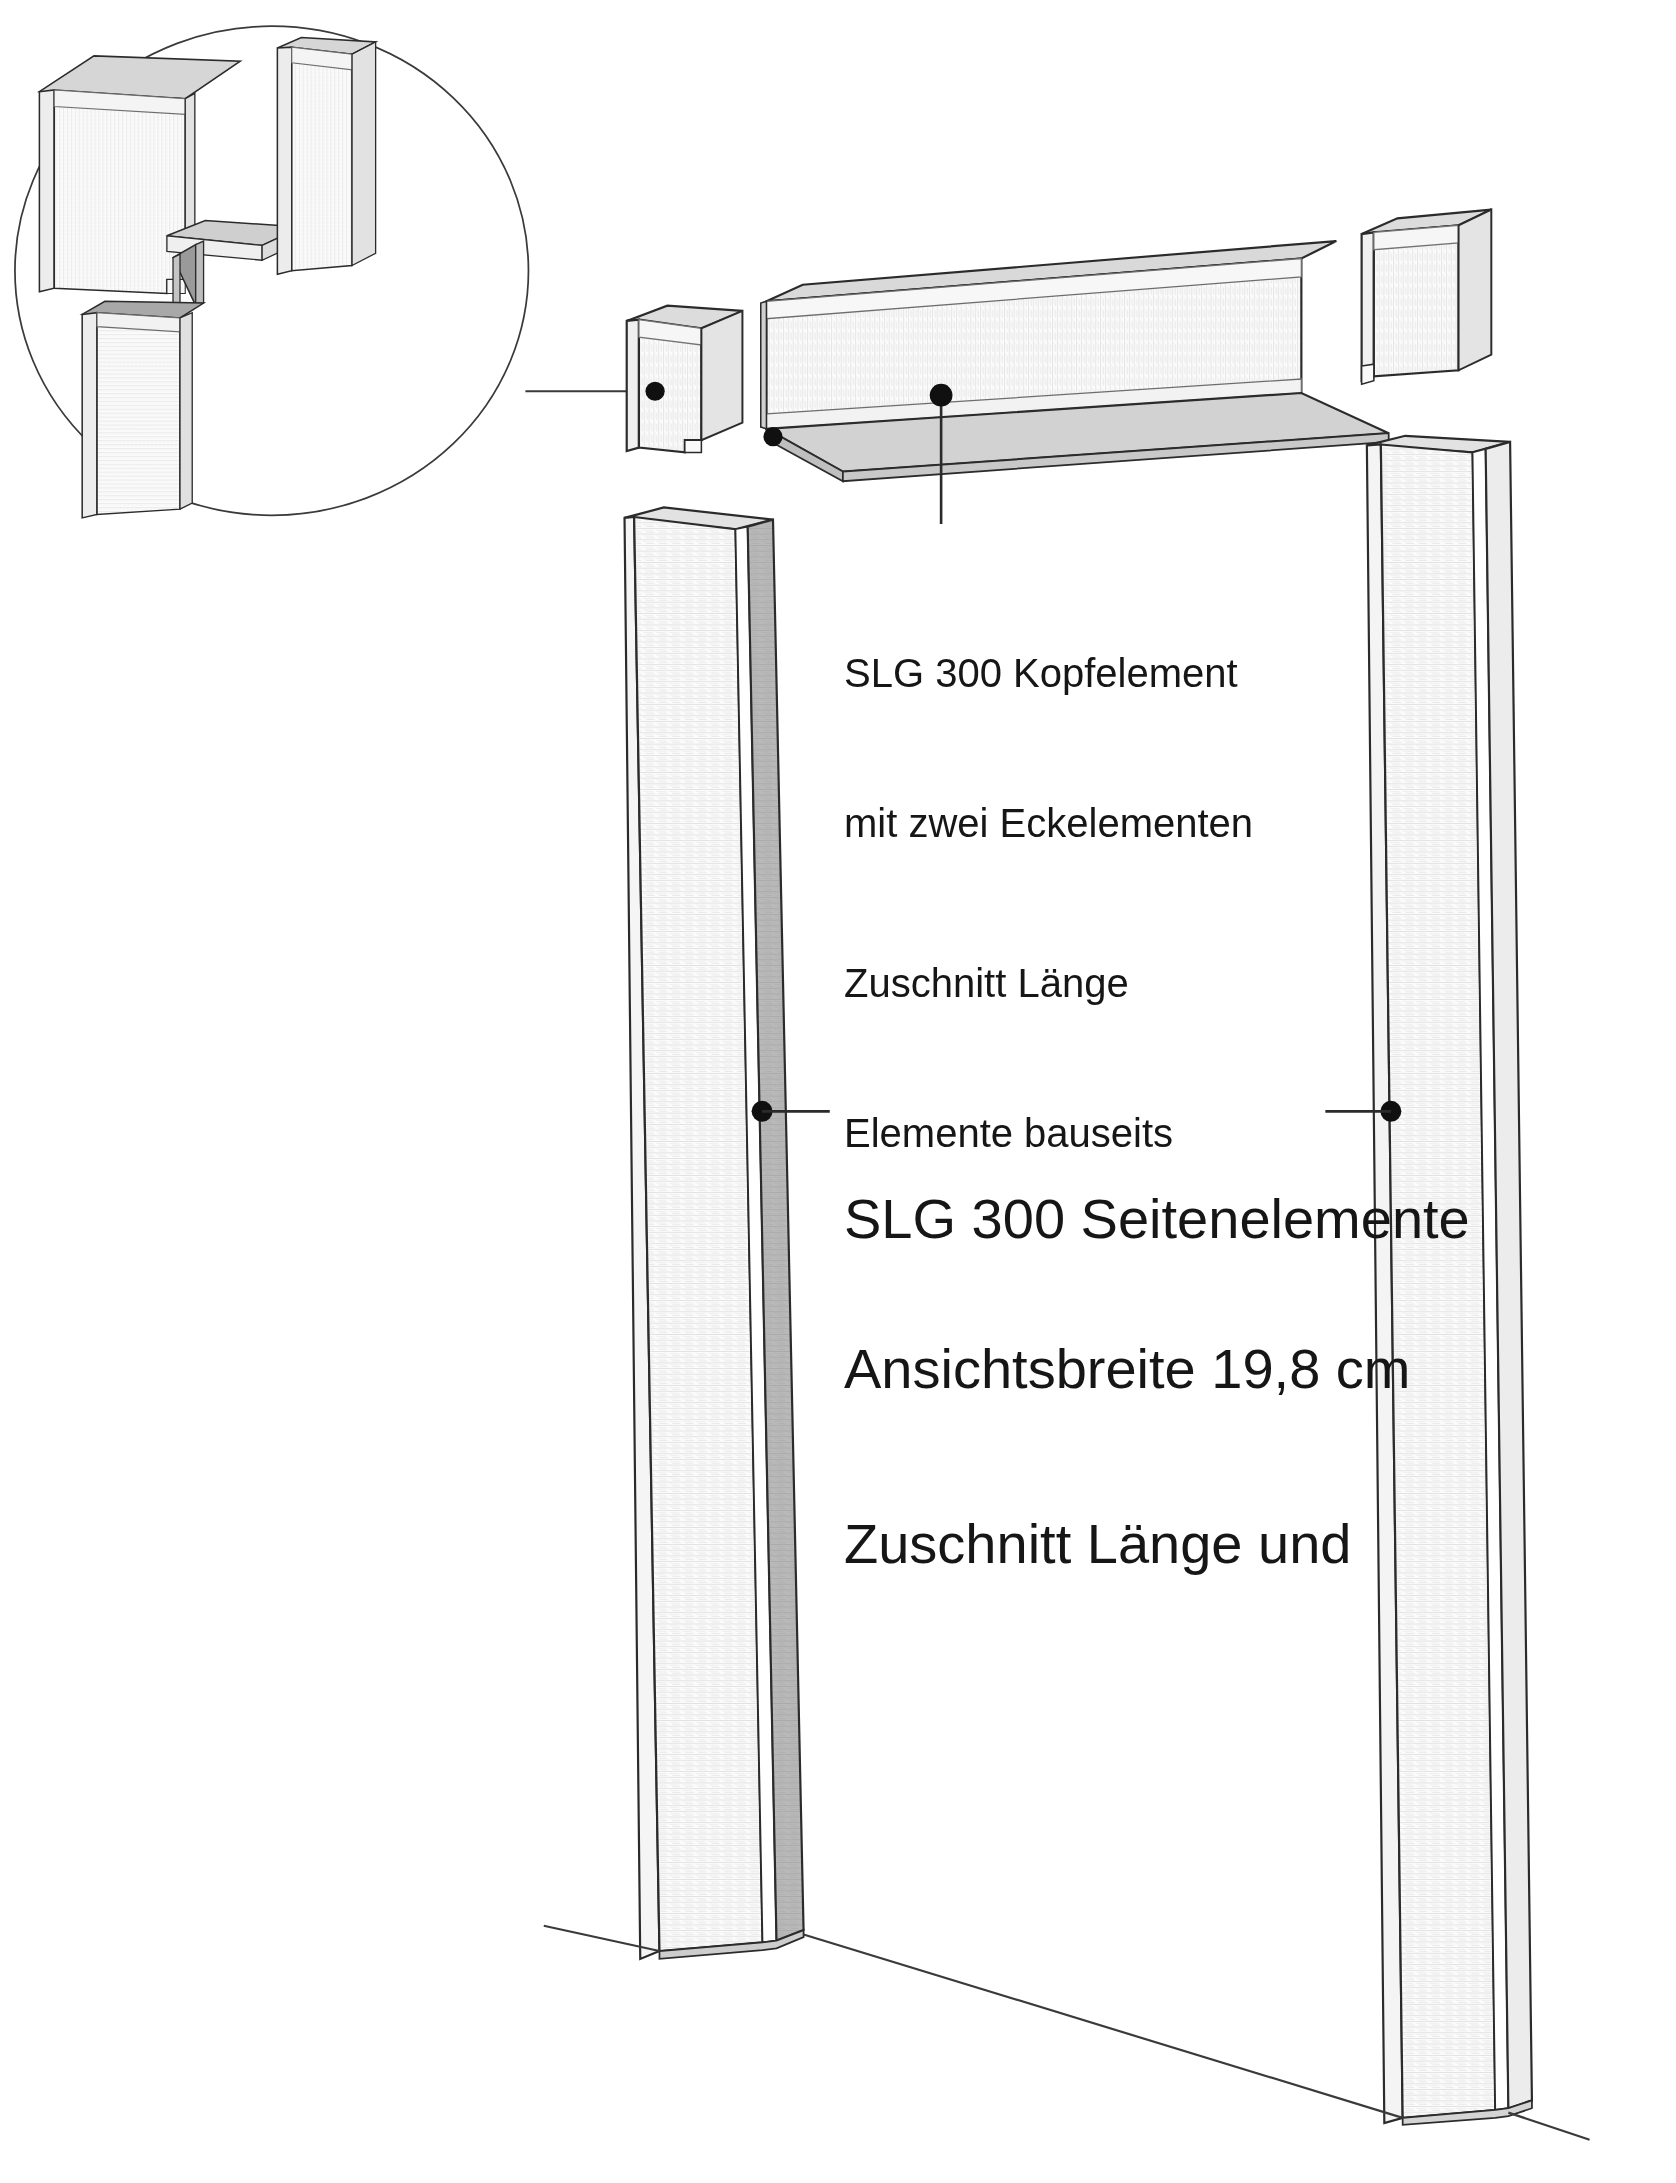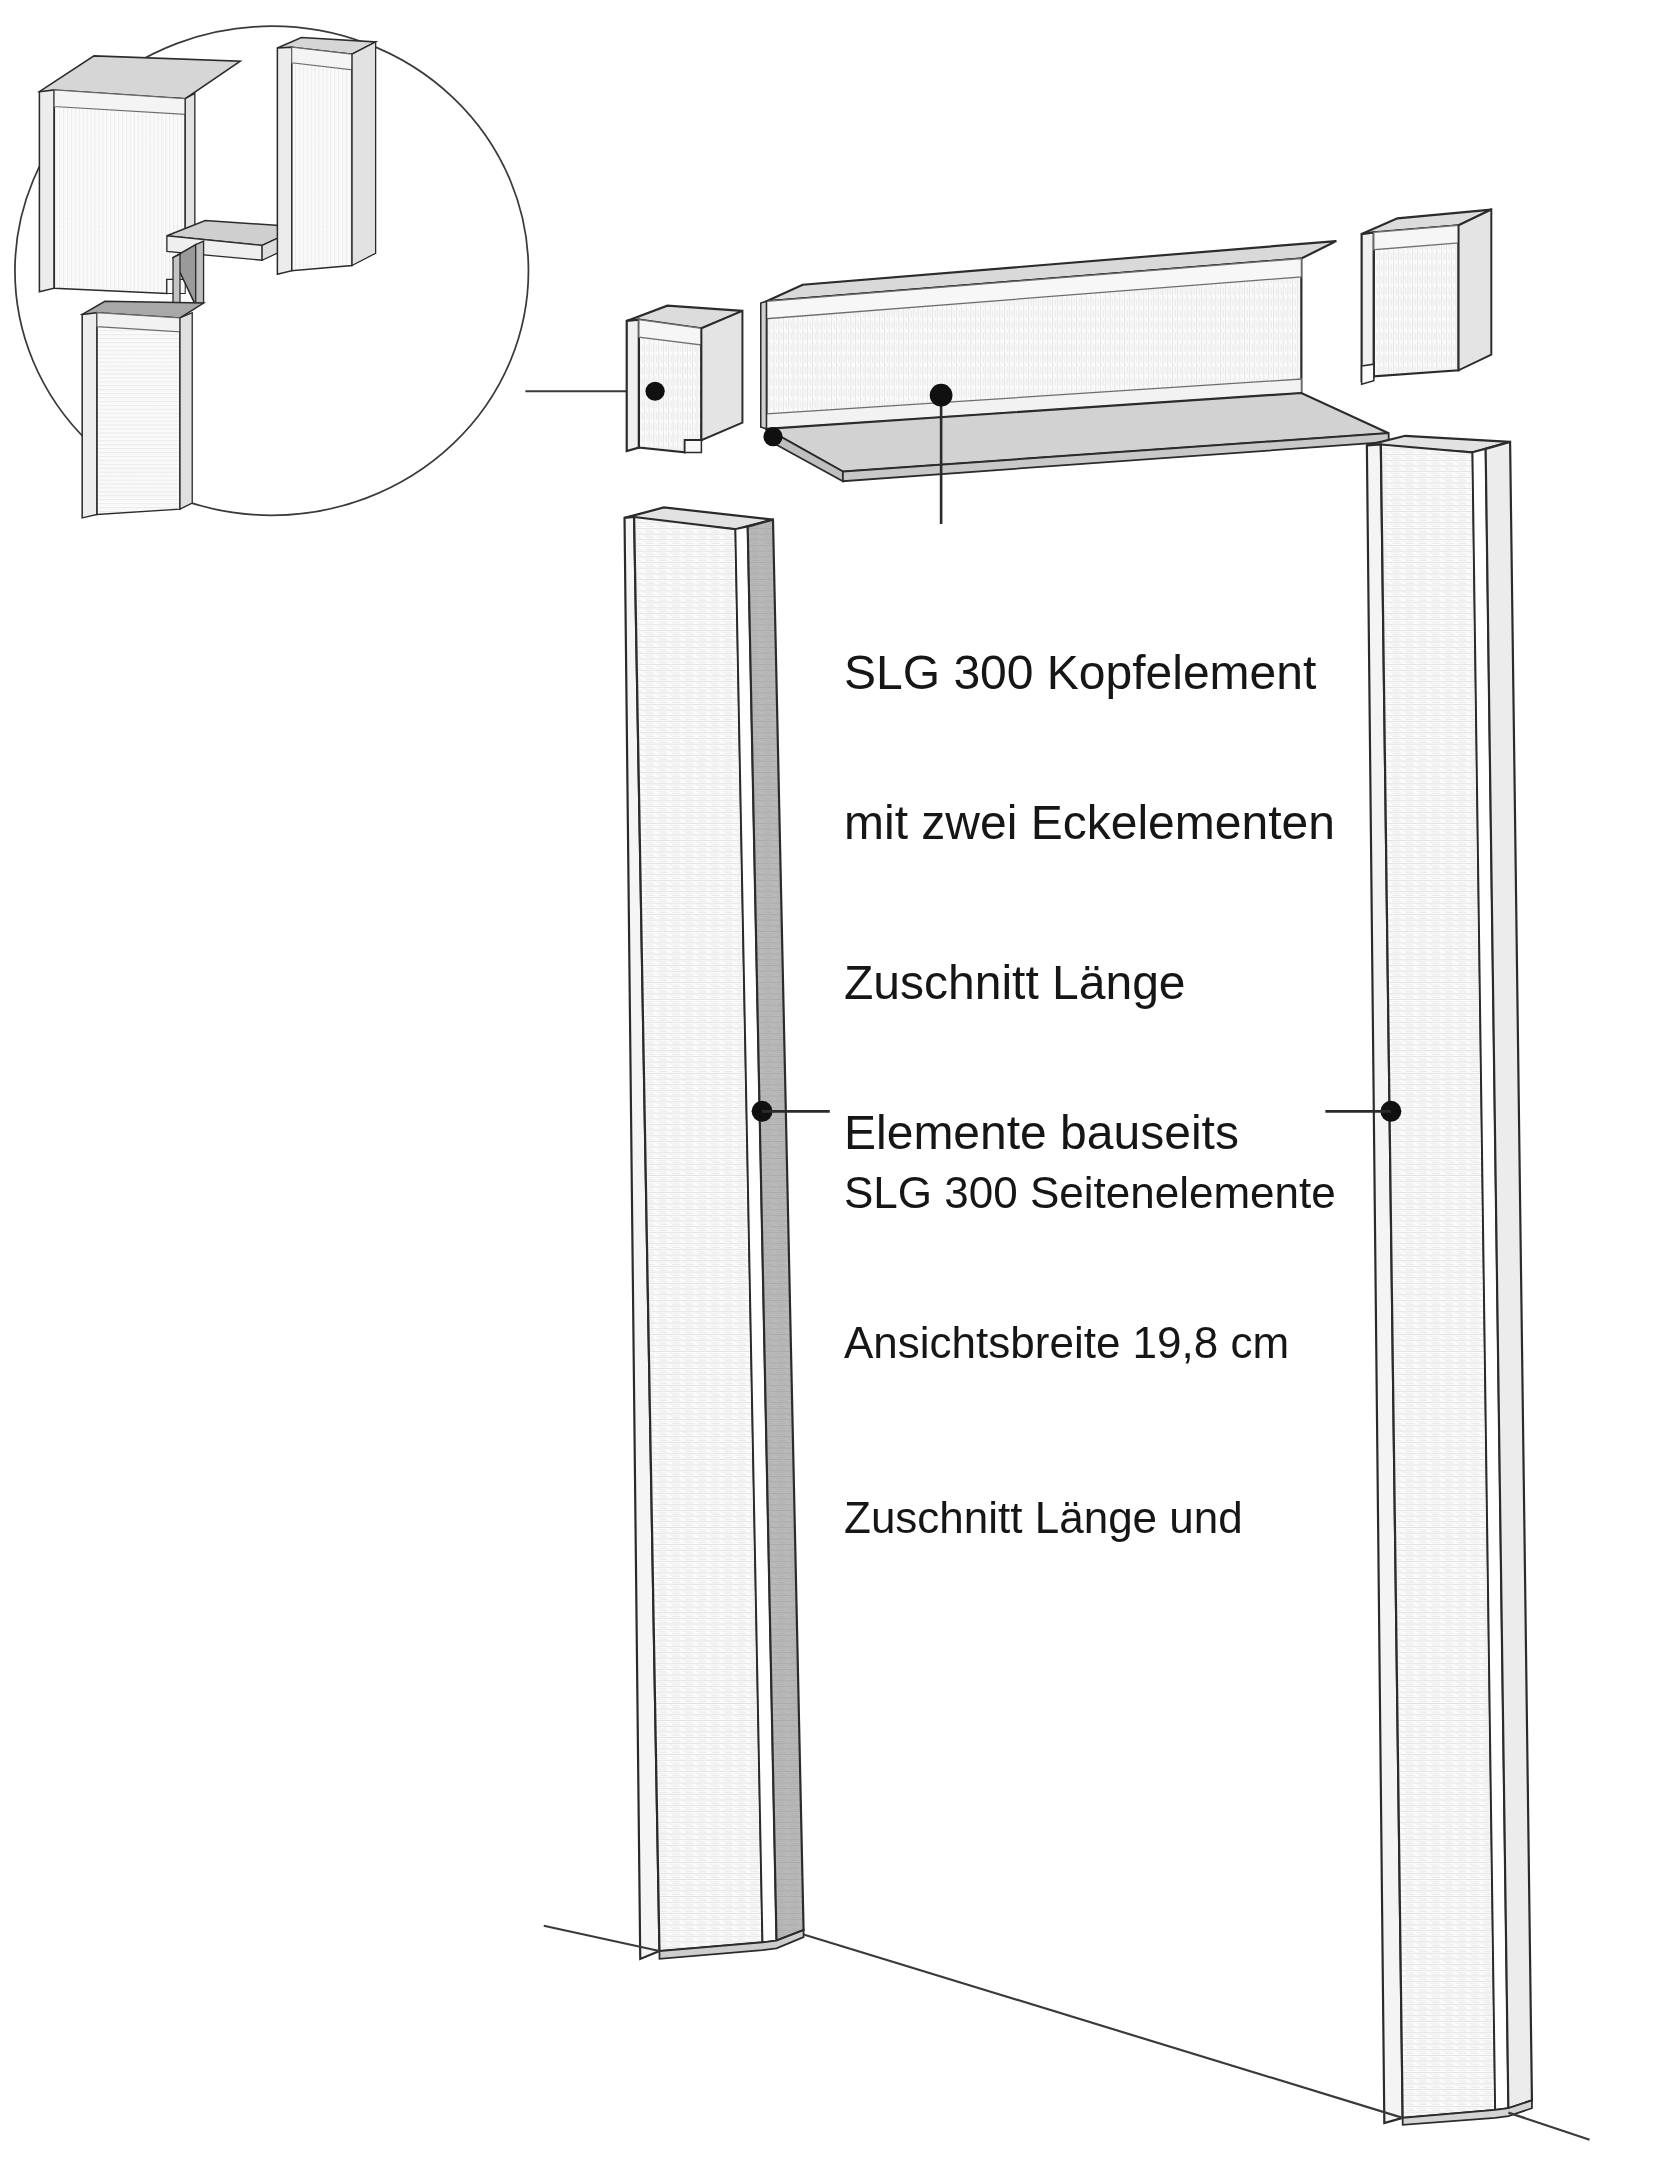--- a/index.html
+++ b/index.html
@@ -25,28 +25,28 @@
     white-space:pre;
     color:#161616;
     font-family:"Liberation Sans", sans-serif;
     font-weight:400;
     letter-spacing:0px;
   }
   .txt-line{ display:block; }
   #label-head{
     left:844px;
     top:548px;
-    font-size:48px;
+    font-size:40px;
     line-height:50px;
   }
   #label-head .para2{ margin-top:10px; display:block; }
   #label-side{
     left:844px;
-    top:1068px;
-    font-size:44px;
+    top:1094px;
+    font-size:56px;
     line-height:50px;
   }
   #label-side .para2{ margin-top:25px; display:block; }
 </style>
 </head>
 <body>
 
 <div id="page">
 
   <svg id="scene" viewBox="0 0 3840 5116" xmlns="http://www.w3.org/2000/svg">

